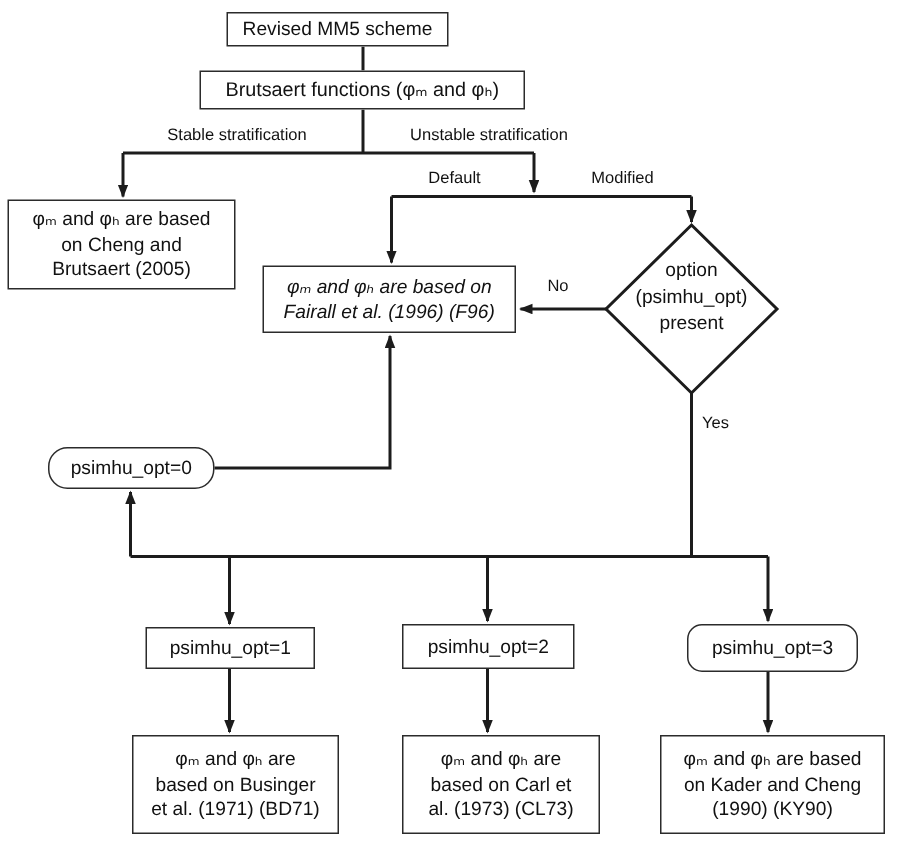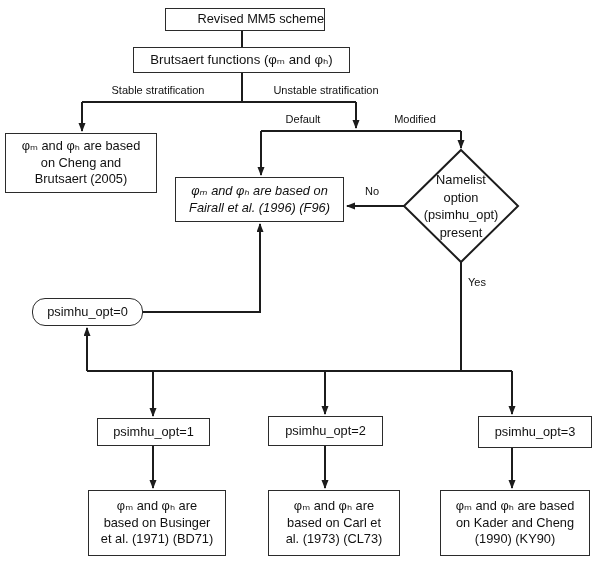--- a/index.html
+++ b/index.html
@@ -56,59 +56,58 @@
       <path d="M325,371 V414" marker-end="url(#arr)"></path>
       <path d="M512,371 V414" marker-end="url(#arr)"></path>
       <path d="M143,312 H260 V224" marker-end="url(#arr)"></path>
       <path d="M153,446 V488" marker-end="url(#arr)"></path>
       <path d="M325,446 V488" marker-end="url(#arr)"></path>
       <path d="M512,448 V488" marker-end="url(#arr)"></path>
       <polygon points="461,150 518,206 461,262 404,206" fill="#ffffff"></polygon>
     </g>
   </svg>
 
-  <div class="box" style="left:165px;top:8px;width:160px;height:23px;align-items:flex-end;">
+  <div class="box" style="left:151px;top:8px;width:148px;height:23px;">
     <span>Revised MM5 scheme</span>
   </div>
 
   <div class="box" style="left:133px;top:47px;width:217px;height:26px;font-size:13.2px;">
     <span>Brutsaert functions (φₘ and φₕ)</span>
   </div>
 
   <div class="box" style="left:5px;top:133px;width:152px;height:60px;">
     <span>φₘ and φₕ are based</span>
     <span>on Cheng and</span>
     <span>Brutsaert (2005)</span>
   </div>
 
   <div class="box" style="left:175px;top:177px;width:169px;height:45px;font-style:italic;">
     <span>φₘ and φₕ are based on</span>
     <span>Fairall et al. (1996) (F96)</span>
   </div>
 
   <div class="diamond-text">
-    <span>Namelist</span>
     <span>option</span>
     <span>(psimhu_opt)</span>
     <span>present</span>
   </div>
 
   <div class="box" style="left:32px;top:298px;width:111px;height:28px;border-radius:13px;">
     <span>psimhu_opt=0</span>
   </div>
 
   <div class="box" style="left:97px;top:418px;width:113px;height:28px;">
     <span>psimhu_opt=1</span>
   </div>
 
   <div class="box" style="left:268px;top:416px;width:115px;height:30px;">
     <span>psimhu_opt=2</span>
   </div>
 
-  <div class="box" style="left:478px;top:416px;width:114px;height:32px;">
+  <div class="box" style="left:458px;top:416px;width:114px;height:32px;border-radius:10px;">
     <span>psimhu_opt=3</span>
   </div>
 
   <div class="box" style="left:88px;top:490px;width:138px;height:66px;">
     <span>φₘ and φₕ are</span>
     <span>based on Businger</span>
     <span>et al. (1971) (BD71)</span>
   </div>
 
   <div class="box" style="left:268px;top:490px;width:132px;height:66px;">

